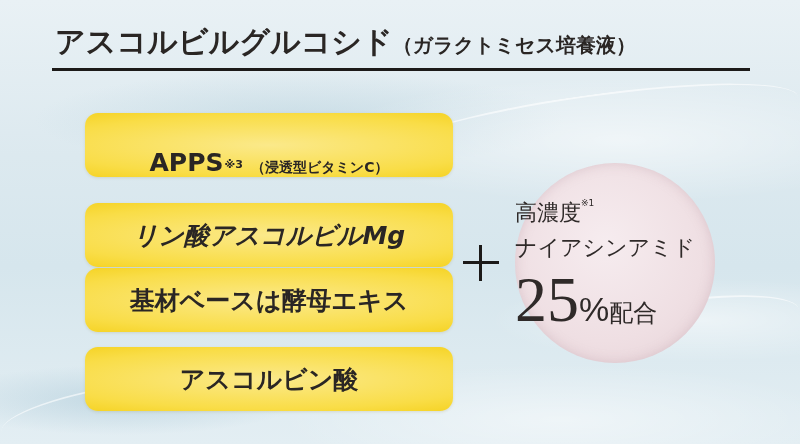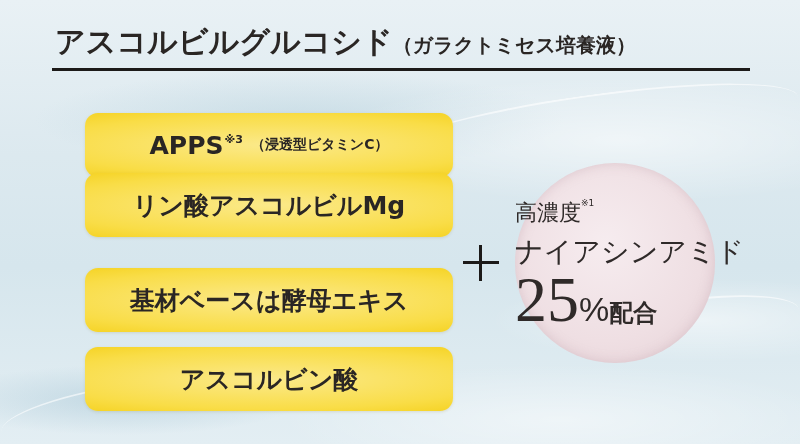--- a/index.html
+++ b/index.html
@@ -44,44 +44,44 @@
   .plus::before { left:0; top:16px; width:36px; height:3px; }
   .plus::after { left:16px; top:0; width:3px; height:36px; }
   .circle {
     position:absolute; left:515px; top:163px; width:200px; height:200px; border-radius:50%;
     background: radial-gradient(circle at 45% 40%, #f6ecef 0%, #efdfe3 60%, #e6d2d7 100%);
     box-shadow: inset 0 0 12px rgba(180,150,160,0.35);
     text-align:left; color:#2f2a29;
   }
   .circle .l1 { position:absolute; top:35px; left:0; width:100%; font-size:22px; }
   .circle .l1 sup { font-size:9px; position:relative; top:-6px; }
-  .circle .l2 { position:absolute; top:70px; left:0; width:100%; font-size:28px; white-space:nowrap; }
+  .circle .l2 { position:absolute; top:70px; left:0; width:100%; font-size:22px; white-space:nowrap; }
   .circle .l3 { position:absolute; top:100px; left:0; width:100%; white-space:nowrap; }
   .circle .big { font-size:64px; font-family:Liberation Serif, serif; }
   .circle .pct { font-size:34px; font-family:"Liberation Sans", sans-serif; }
-  .circle .hai { font-size:24px; font-weight:bold; }
+  .circle .hai { font-size:24px; font-weight:normal; }
 </style>
 </head>
 <body>
 
 <div class="wave" style="left:380px;top:95px;width:420px;height:60px;"></div>
 <div class="wave" style="left:560px;top:300px;width:240px;height:50px;"></div>
 <div class="wave" style="left:0px;top:380px;width:300px;height:60px;"></div>
 
 <div class="title">
   <span>アスコルビルグルコシド</span><span class="paren">（ガラクトミセス培養液）</span>
 </div>
 <div class="rule"></div>
 
-<div class="pill" style="top:113px;">
+<div class="pill" style="top:113px;align-items:flex-end;">
   <span>APPS</span>
     <sup>※3</sup>
     <span class="small">（浸透型ビタミンC）</span>
 </div>
-<div class="pill" style="top:173px;">
+<div class="pill" style="top:203px;font-style:italic;">
   <span>リン酸アスコルビルMg</span>
 </div>
 <div class="pill" style="top:268px;">
   <span>基材ベースは酵母エキス</span>
 </div>
 <div class="pill" style="top:347px;">
   <span>アスコルビン酸</span>
 </div>
 
 <div class="plus"></div>

